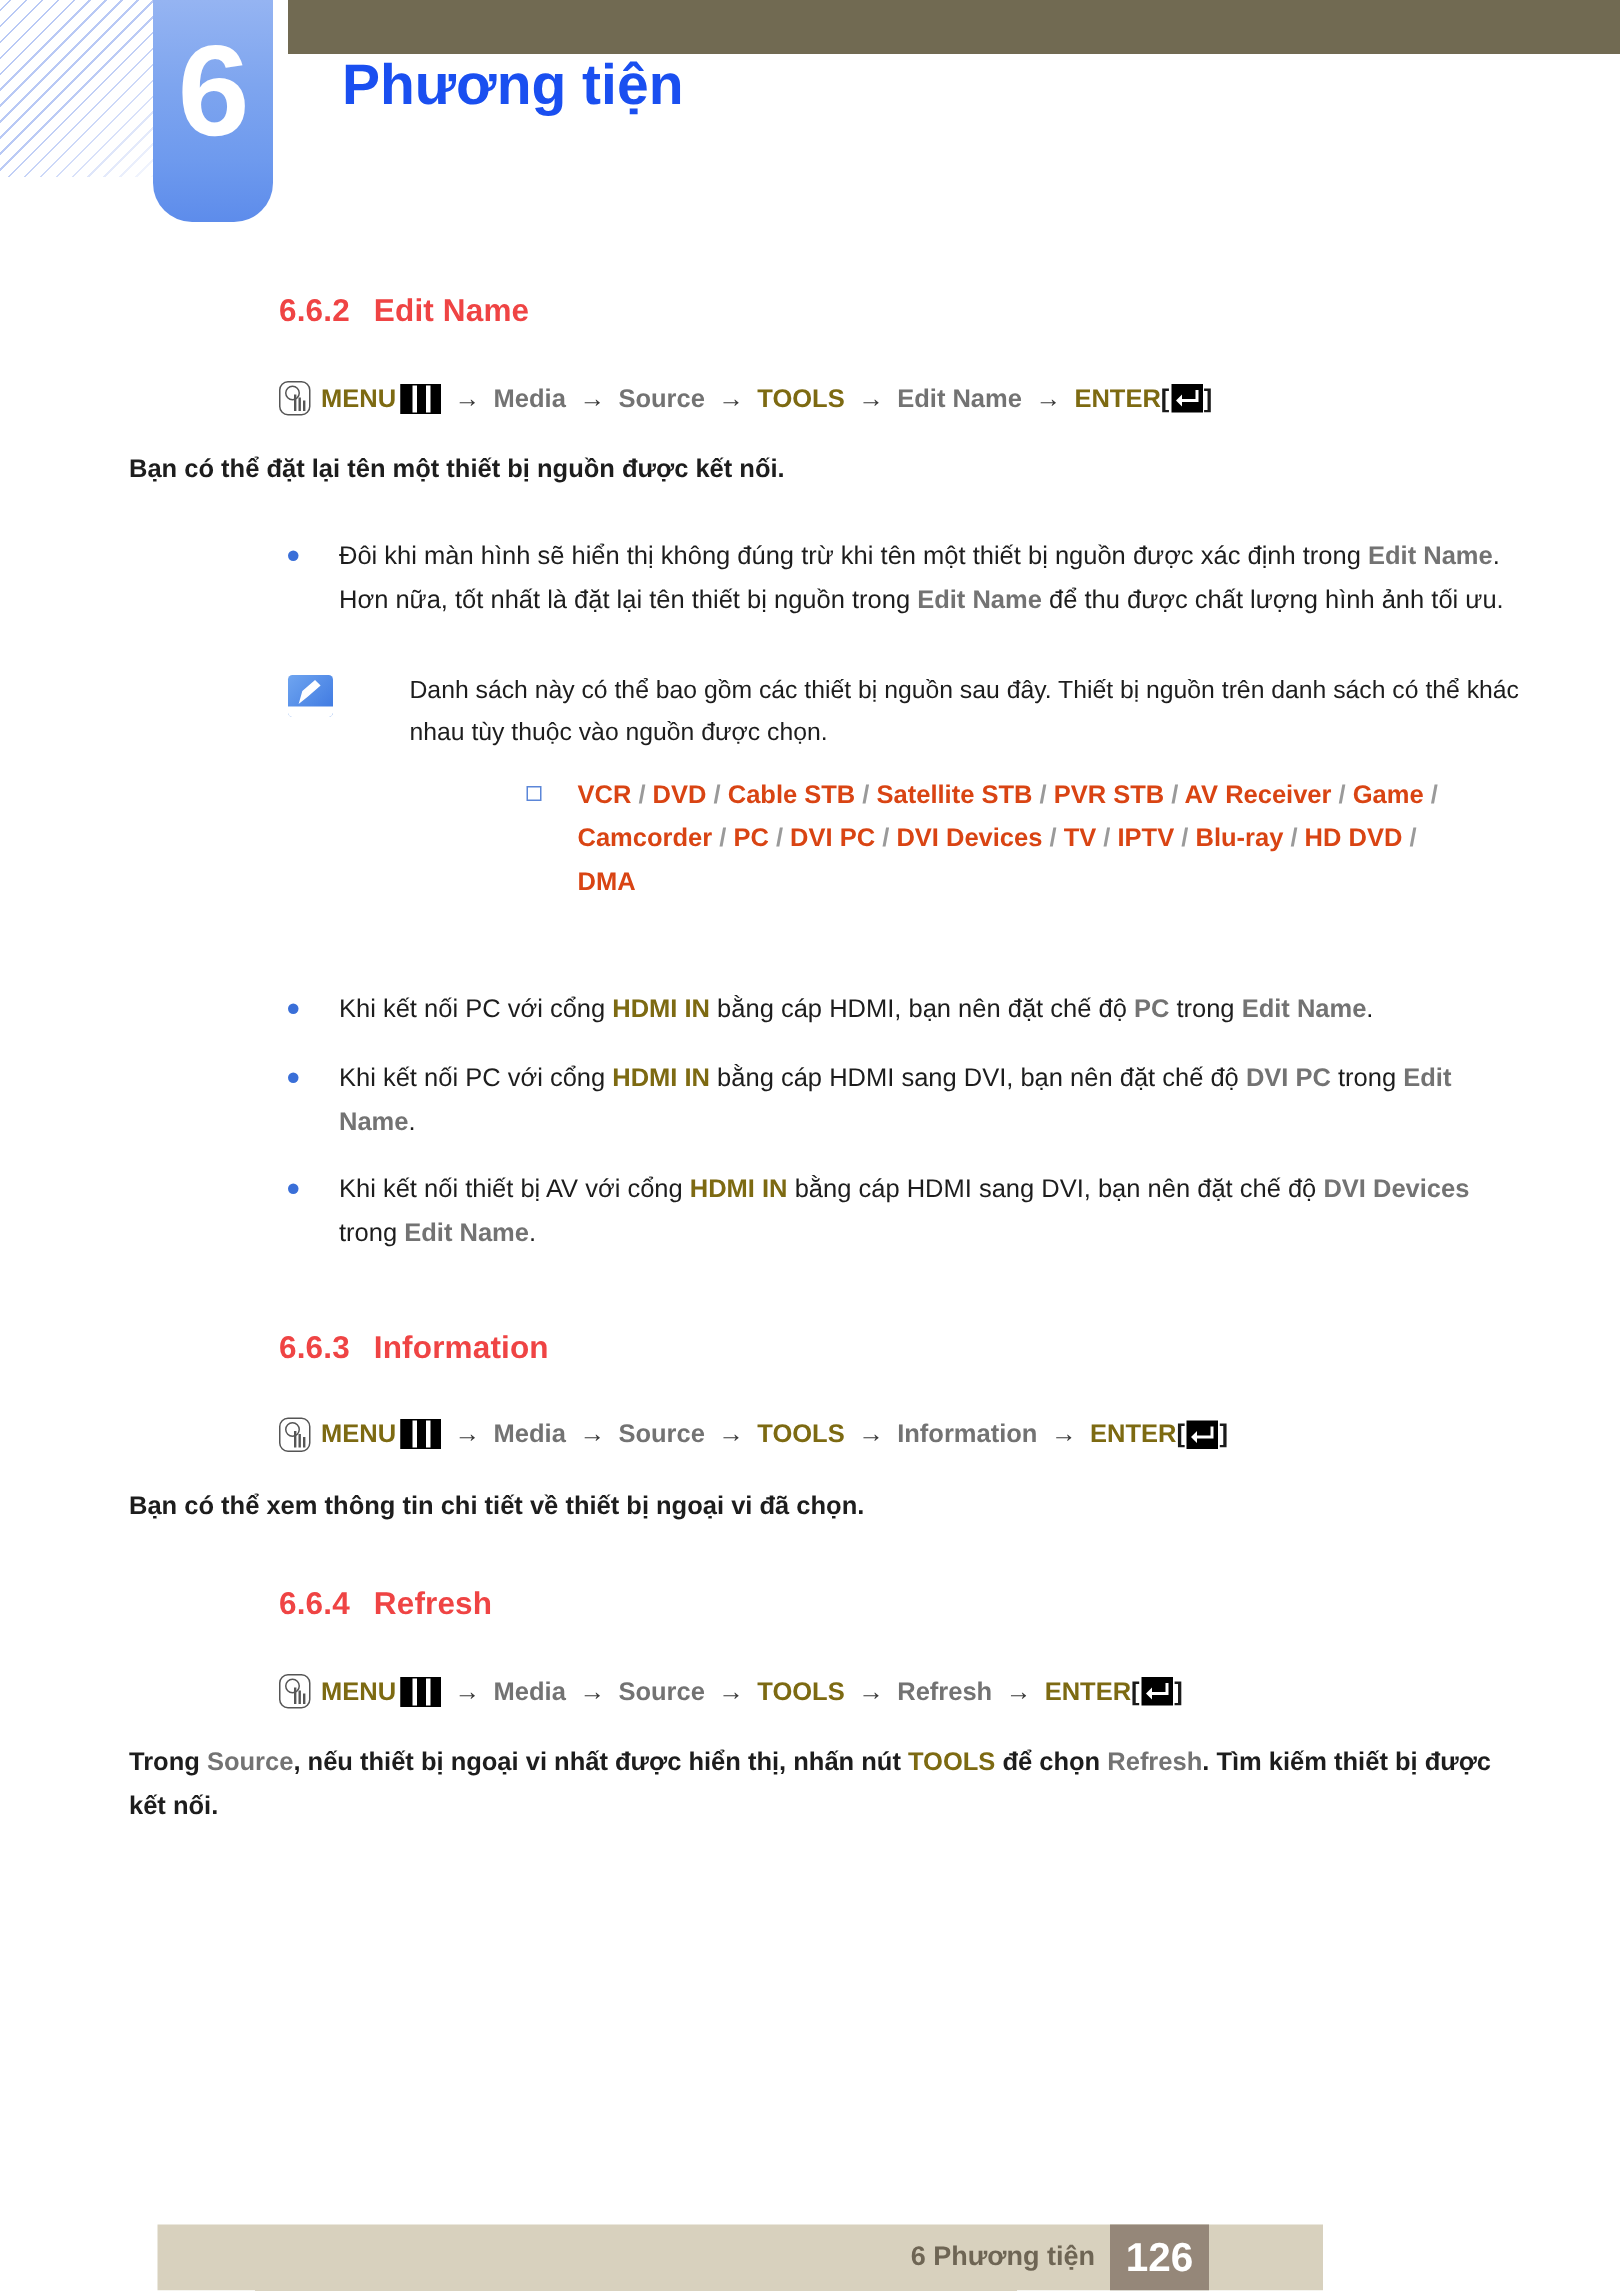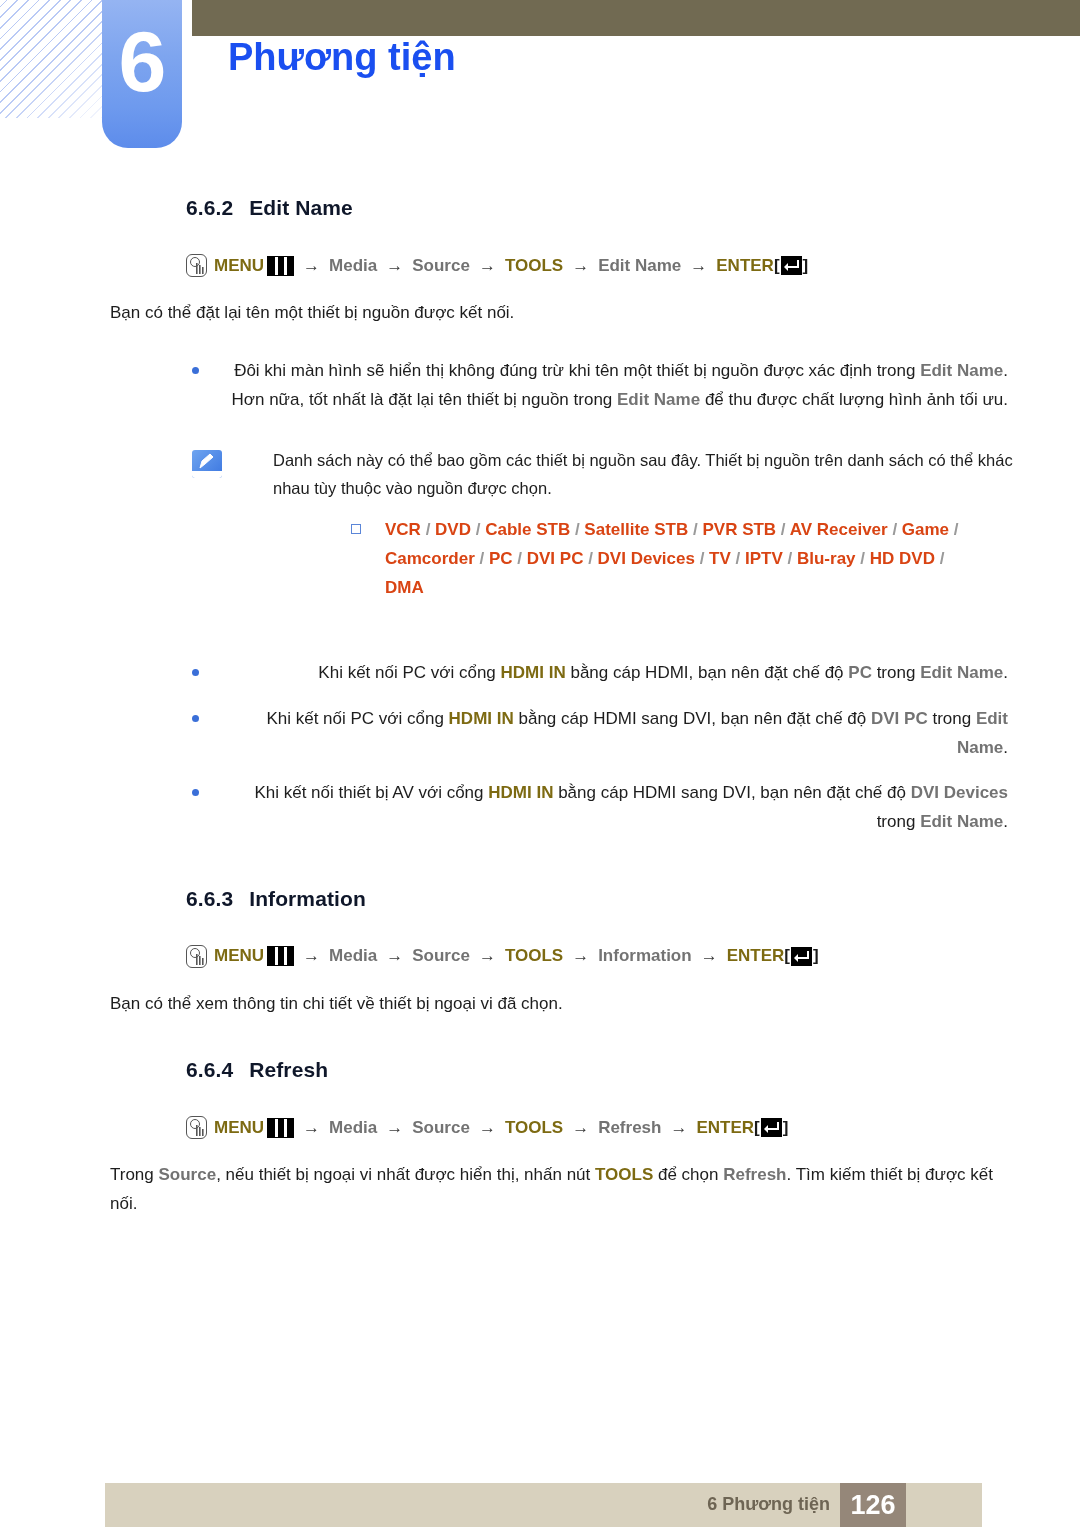--- a/index.html
+++ b/index.html
@@ -69,21 +69,21 @@
   .content {
     position: absolute;
     top: 196px; left: 0;
     width: 1080px;
   }
 
   h2.section-head {
     margin: 0;
     font-size: 21px;
     font-weight: bold;
-    color: #0f172a;
+    color: #ef4444;
     padding-left: 186px;
     letter-spacing: 0.1px;
   }
   h2.section-head .num { margin-right: 16px; }
 
   .menu-path {
     padding-left: 186px;
     font-size: 17px;
     font-weight: bold;
     white-space: nowrap;
@@ -149,38 +149,38 @@
     width: 21px; height: 19px;
     background: #000;
     position: relative;
     vertical-align: -3px;
     margin: 0 1px;
   }
   .enter-glyph svg { position: absolute; top: 2px; left: 2px; }
   .bracket { font-weight: bold; color: #1a1a1a; }
 
   p.body-text {
-    padding-left: 110px;
+    padding-left: 86px;
     padding-right: 66px;
     margin: 0;
     font-size: 17px;
     line-height: 1.68;
     color: #1d1d1d;
+    font-weight: bold;
   }
 
   ul.bullets { list-style: none; margin: 0; padding: 0; }
   ul.bullets > li {
     position: relative;
     padding-left: 226px;
     padding-right: 72px;
     font-size: 17px;
     line-height: 1.72;
     color: #1d1d1d;
     margin-bottom: 16px;
-    text-align: right;
   }
   ul.bullets > li::before {
     content: "";
     position: absolute;
     left: 192px; top: 11px;
     width: 7px; height: 7px;
     border-radius: 50%;
     background: #3a6fd8;
   }
 
@@ -226,21 +226,21 @@
     width: 8px; height: 8px;
     border: 1.4px solid #5b86d8;
     background: #fff;
   }
   .sep { color: #9a9a9a; font-weight: bold; }
 
   
   .page-footer {
     position: absolute;
     left: 105px; bottom: 0;
-    width: 877px; height: 44px;
+    width: 777px; height: 44px;
     background: #d8d1be;
   }
   .footer-label {
     position: absolute;
     right: 152px; top: 11px;
     font-size: 18px;
     font-weight: bold;
     color: #6e6554;
     white-space: nowrap;
   }

